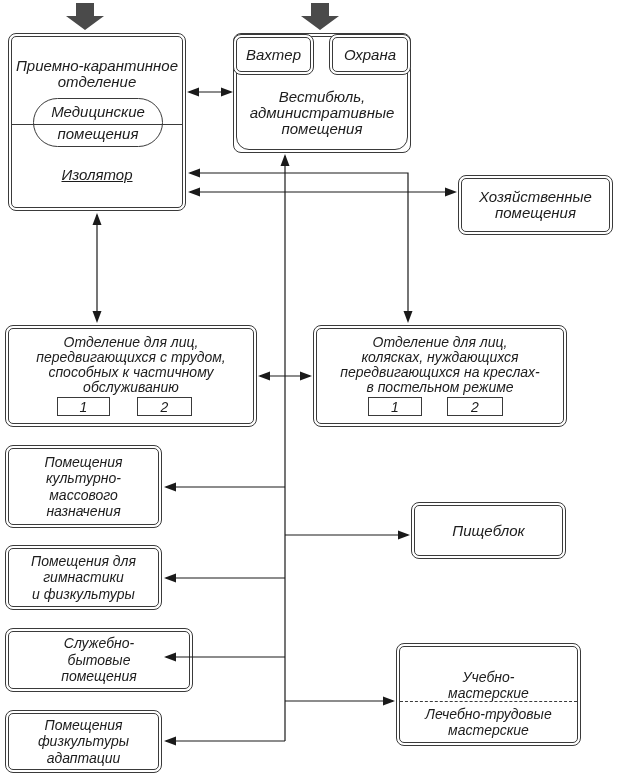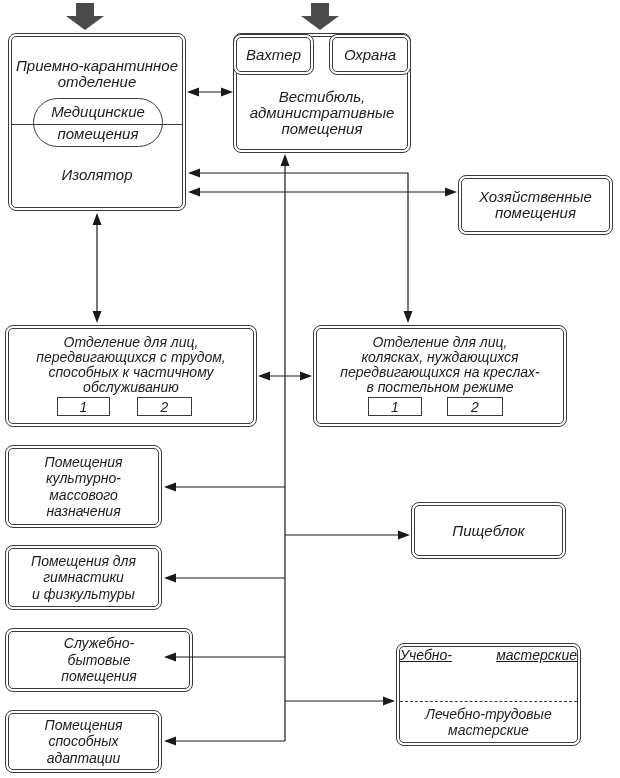--- a/index.html
+++ b/index.html
@@ -24,32 +24,32 @@
   .f14 { font-size:14px; line-height:16.5px; }
   .rec-inner { position:relative; display:block; }
   .rec-title { position:absolute; top:21px; left:0; right:0; }
   .rec-divider { position:absolute; top:87px; left:0; right:0; border-top:1px solid var(--bc); }
   .oval {
     position:absolute; left:21px; top:61px; width:130px; height:49px;
     box-sizing:border-box; border:1px solid var(--bc); border-radius:25px;
     display:flex; flex-direction:column; align-items:center; justify-content:center;
     gap:7px; font-size:15px; line-height:15px; background:transparent;
   }
-  .rec-isolator { position:absolute; top:130px; left:0; right:0; }
-  .vest-inner { justify-content:flex-end; padding-bottom:12px; }
+  .rec-isolator { position:absolute; top:130px; left:0; right:0;text-decoration:underline; }
+  .vest-inner { justify-content:flex-end; padding-bottom:12px;border-radius:13px; }
   .ward-inner { position:relative; display:block; }
   .ward-title { position:absolute; top:6px; left:0; right:0; font-size:14px; line-height:15px; }
   .unit {
     position:absolute; height:19px; box-sizing:border-box; background:#fff;
     border:1px solid var(--bc); border-radius:0;
     display:flex; align-items:center; justify-content:center; font-size:14px;
   }
   .wk-inner { display:flex; flex-direction:column; align-items:stretch; }
-  .wk-top { height:54px; display:flex; flex-direction:row; justify-content:space-between;
-            border-bottom:1px dashed var(--bc);text-decoration:underline; }
+  .wk-top { height:54px; display:flex; flex-direction:column; justify-content:flex-end;
+            border-bottom:1px dashed var(--bc); }
   .wk-bottom { flex:1; display:flex; flex-direction:column; justify-content:center; }
   svg.wires { position:absolute; left:0; top:0; z-index:5; pointer-events:none; }
 </style>
 </head>
 <body>
 
 <div class="canvas">
 
   <div class="box" style="left:8px; top:33px; width:178px; height:178px;">
     <div class="inner rec-inner">
@@ -148,21 +148,21 @@
     <div class="inner txt f14">
       <span>Служебно-</span>
       <span>бытовые</span>
       <span>помещения</span>
     </div>
   </div>
 
   <div class="box" style="left:5px; top:710px; width:157px; height:63px;">
     <div class="inner txt f14">
       <span>Помещения</span>
-      <span>способных</span>
+      <span>физкультуры</span>
       <span>адаптации</span>
     </div>
   </div>
 
   <div class="box" style="left:411px; top:502px; width:155px; height:57px;">
     <div class="inner txt f15">
       <span>Пищеблок</span>
     </div>
   </div>
 

